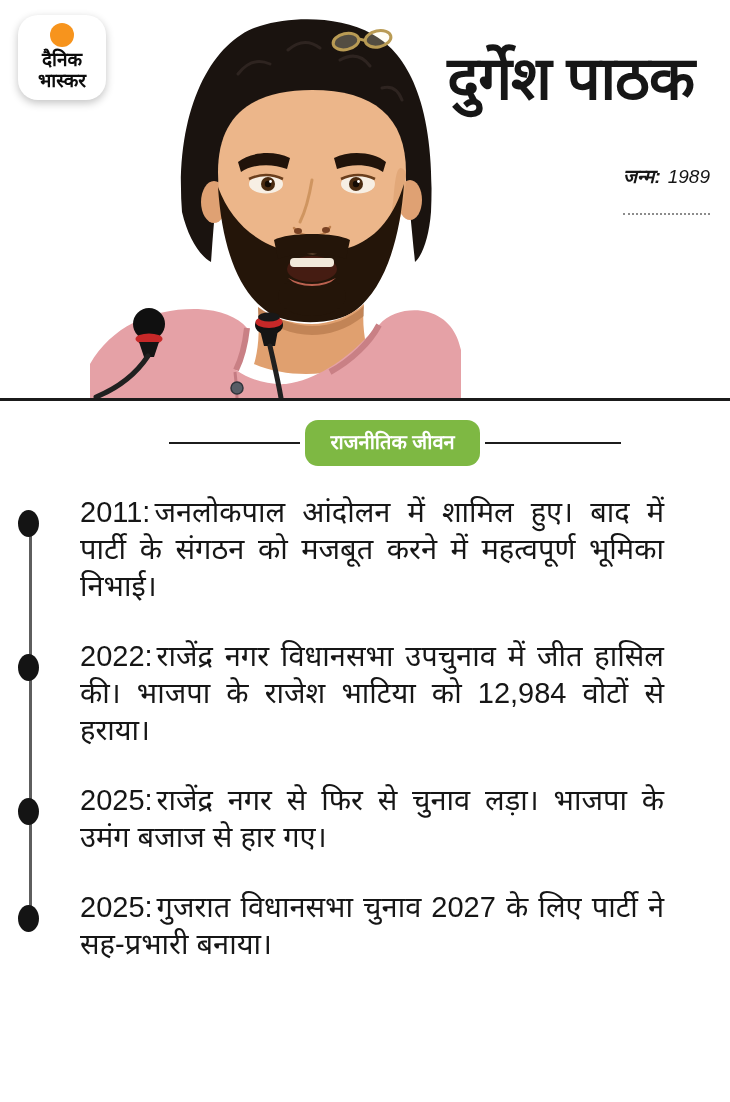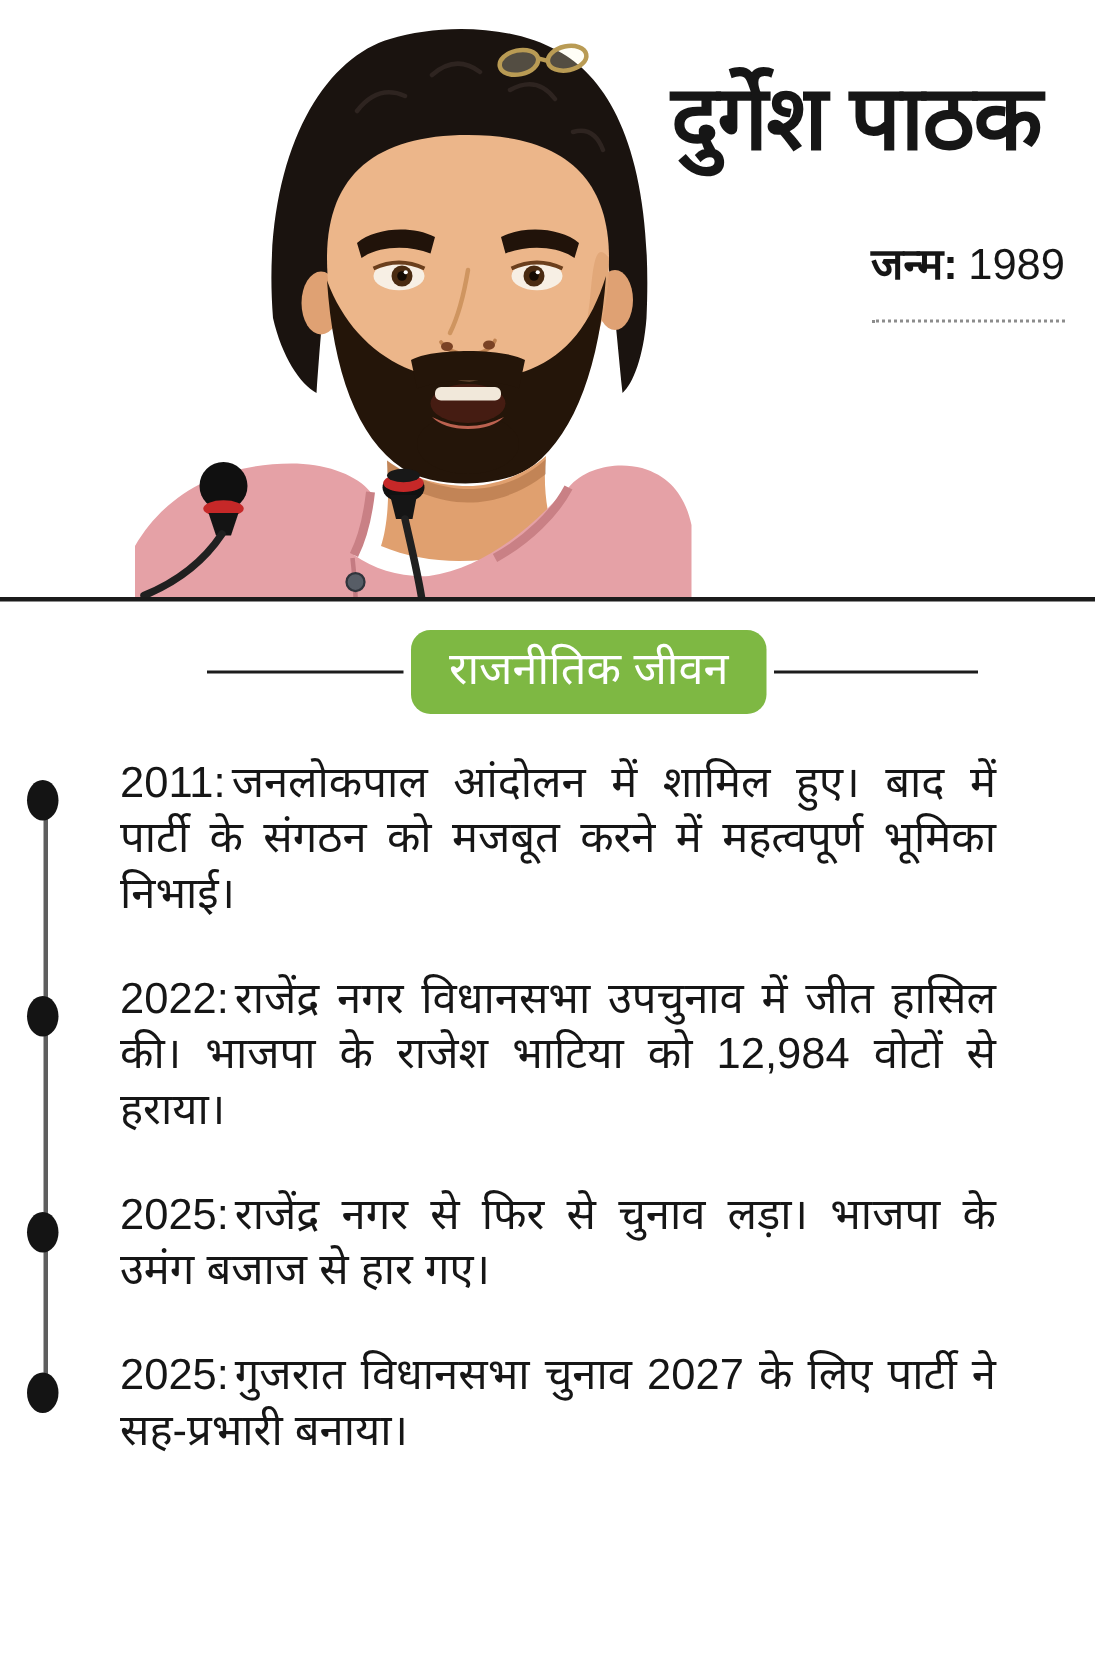--- a/index.html
+++ b/index.html
@@ -17,36 +17,36 @@
     display:flex; flex-direction:column; align-items:center; z-index:5;
   }
   .logo-dot{width:24px;height:24px;border-radius:50%;background:var(--brand_orange,#f7941d);margin-top:8px;}
   .logo-text{font-weight:700;font-size:19px;line-height:21px;text-align:center;color:#0c0c0c;margin-top:2px;}
   .hero-right{
     position:absolute; top:18px; right:20px; z-index:4;
     display:flex; flex-direction:column; align-items:flex-end; text-align:right;
   }
   .hero-title{font-size:60px; font-weight:700; line-height:1.5; margin:16px; letter-spacing:-1px; white-space:nowrap;}
   .facts{display:flex; flex-direction:column; align-items:flex-end; margin-top:16px;}
-  .fact{font-size:29px; line-height:42px;}
+  .fact{font-size:19px; line-height:42px;font-style:italic;}
   .fact .fact-label{font-weight:700; margin-right:7px;}
   .fact-divider-1{padding-bottom:15px; border-bottom:2px dotted #8c8c8c; margin-bottom:9px;}
   .fact-divider-2{padding-bottom:13px; border-bottom:2px dotted #8c8c8c; margin-bottom:9px;}
   .fact-education{max-width:308px; line-height:40px;}
   
   .section-head{
     display:flex; align-items:center; justify-content:center;
     margin-top:19px; position:relative; left:30px;
   }
   .rule{height:2px; background:#1c1c1c;}
   .rule-left{width:131px;}
   .rule-right{width:136px;}
   .section-badge{
     margin:0 5px; background:var(--accent_green,#7eb843); color:#ffffff;
-    font-weight:400; font-size:30px; line-height:1; padding:12px 25px 14px;
+    font-weight:700; font-size:20px; line-height:1; padding:12px 25px 14px;
     border-radius:13px; white-space:nowrap;
   }
   
   .timeline{list-style:none; margin:28px 0 0 0; padding:0 66px 0 80px;}
   .tl-entry{
     position:relative; font-size:29px; line-height:37px; margin-bottom:33px;
     text-align:justify; text-align-last:left;
   }
   .tl-entry:last-child{margin-bottom:0;}
   .tl-entry p{margin:0;}
@@ -147,20 +147,27 @@
 
       <g>
         <ellipse cx="181" cy="313" rx="14" ry="10" fill="#111111"></ellipse>
         <ellipse cx="181" cy="310" rx="13.5" ry="6" fill="#c62828"></ellipse>
         <ellipse cx="181" cy="305" rx="11" ry="4.5" fill="#181818"></ellipse>
         <path d="M 172,318 L 190,318 L 187,334 L 176,334 Z" fill="#151515"></path>
         <path d="M 182,334 C 186,352 190,368 193,386" fill="none" stroke="#202020" stroke-width="5" stroke-linecap="round"></path>
       </g>
     </svg>
 
+    <div class="logo-card">
+      <span class="logo-dot"></span>
+      <div class="logo-text">
+        <div>दैनिक</div>
+        <div>भास्कर</div>
+      </div>
+    </div>
 
     <div class="hero-right">
       <h1 class="hero-title">दुर्गेश पाठक</h1>
       <div class="facts">
         <div class="fact fact-divider-1">
           <span class="fact-label">जन्म:</span><span>1989</span>
         </div>
       </div>
     </div>
   </header>

